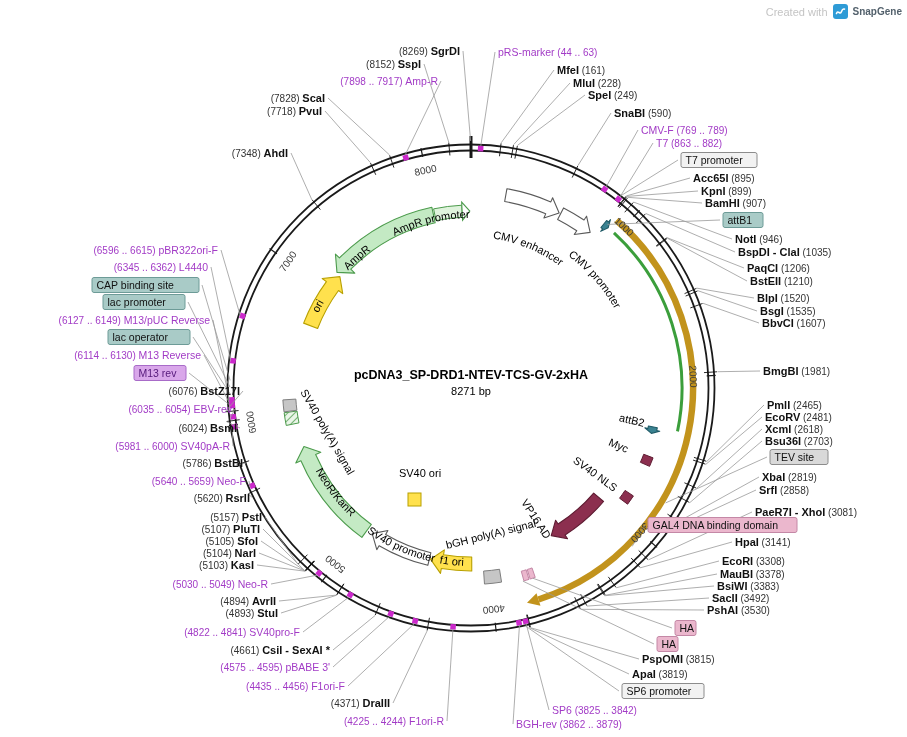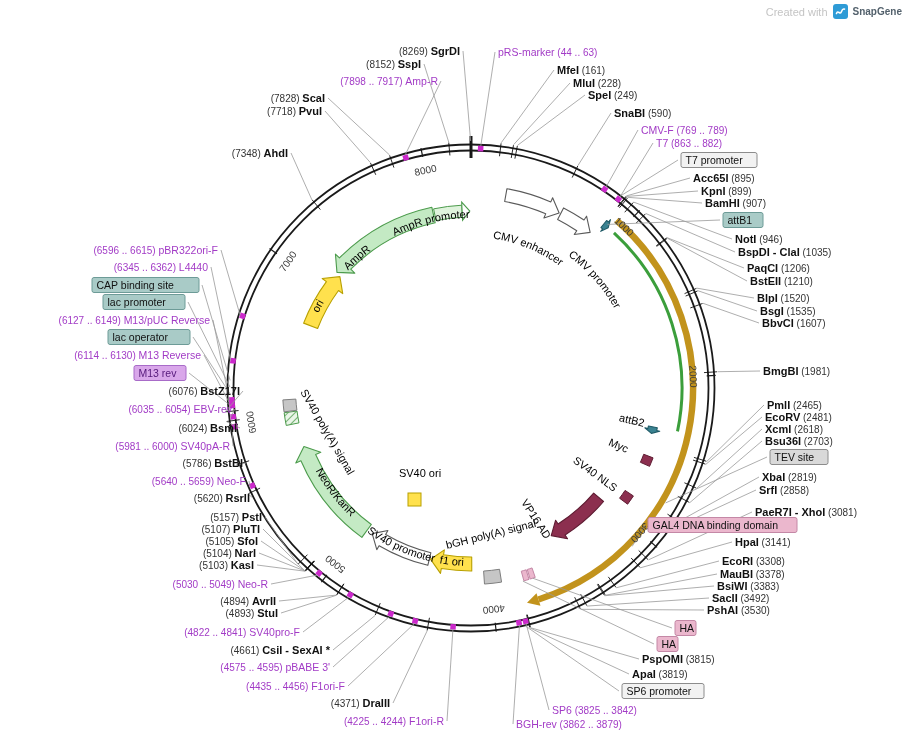--- a/index.html
+++ b/index.html
@@ -336,20 +336,24 @@
         <text x="96.5" y="288.5" class="boxlab" style="fill: rgb(17, 17, 17);">CAP binding site</text>
         <rect x="103" y="294.5" width="82" height="15" rx="2" fill="#A9CBC7" stroke="#6D9B97" stroke-width="1"></rect>
         <text x="107.5" y="305.5" class="boxlab" style="fill: rgb(17, 17, 17);">lac promoter</text>
         <rect x="108" y="329.5" width="82" height="15" rx="2" fill="#A9CBC7" stroke="#6D9B97" stroke-width="1"></rect>
         <text x="112.5" y="340.5" class="boxlab" style="fill: rgb(17, 17, 17);">lac operator</text>
         <rect x="134" y="365.5" width="52" height="15" rx="2" fill="#D9A7EA" stroke="#A86BC8" stroke-width="1"></rect>
         <text x="138.5" y="376.5" class="boxlab" style="fill: rgb(85, 24, 122);">M13 rev</text>
       </g>
     </svg>
 
+  <div class="title-block">
+    <div class="pname">pcDNA3_SP-DRD1-NTEV-TCS-GV-2xHA</div>
+    <div class="psize">8271 bp</div>
+  </div>
 
   <div class="watermark">
     <span class="wm-pre">Created with</span>
     <span class="wm-logo">
         <svg width="15" height="15" viewBox="0 0 15 15" style="display:block">
           <rect width="15" height="15" rx="3" fill="#2E9BD6"></rect>
           <path d="M3.5 9.5 C5 5.5, 7 11.5, 8.5 7.5 S11 5.5, 11.5 5" stroke="#fff" stroke-width="1.6" fill="none" stroke-linecap="round"></path>
         </svg>
       </span>
     <span class="wm-brand">SnapGene</span>

